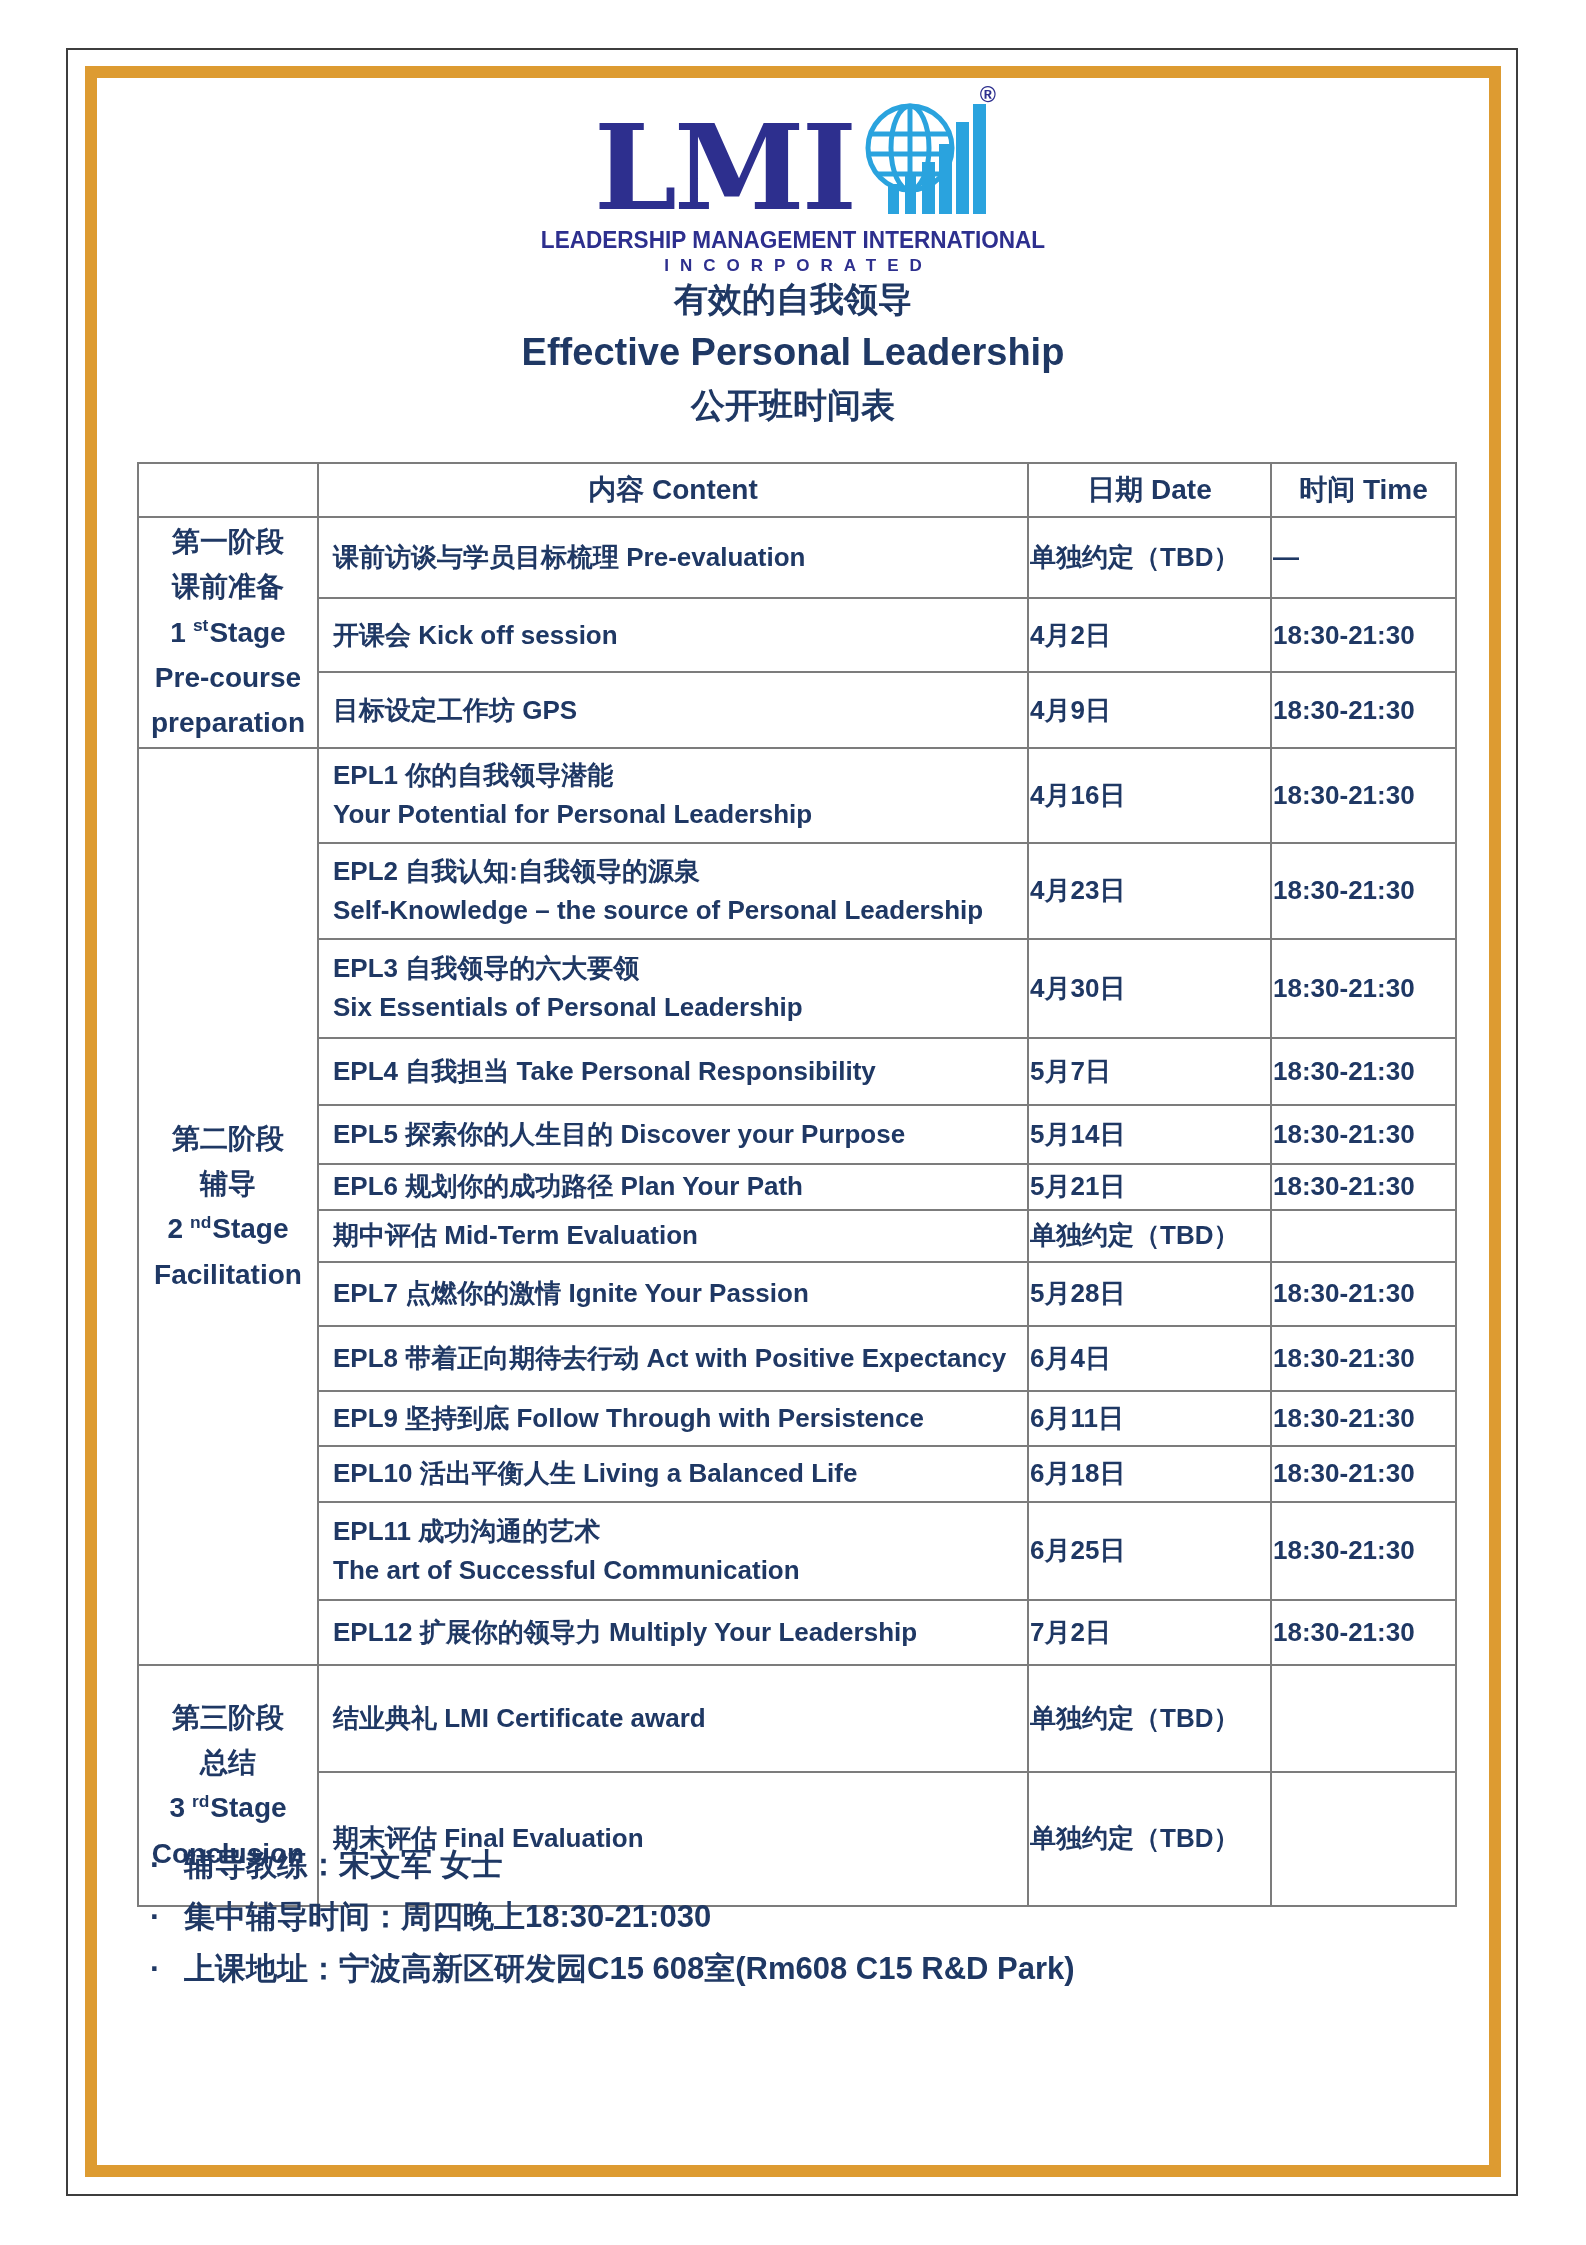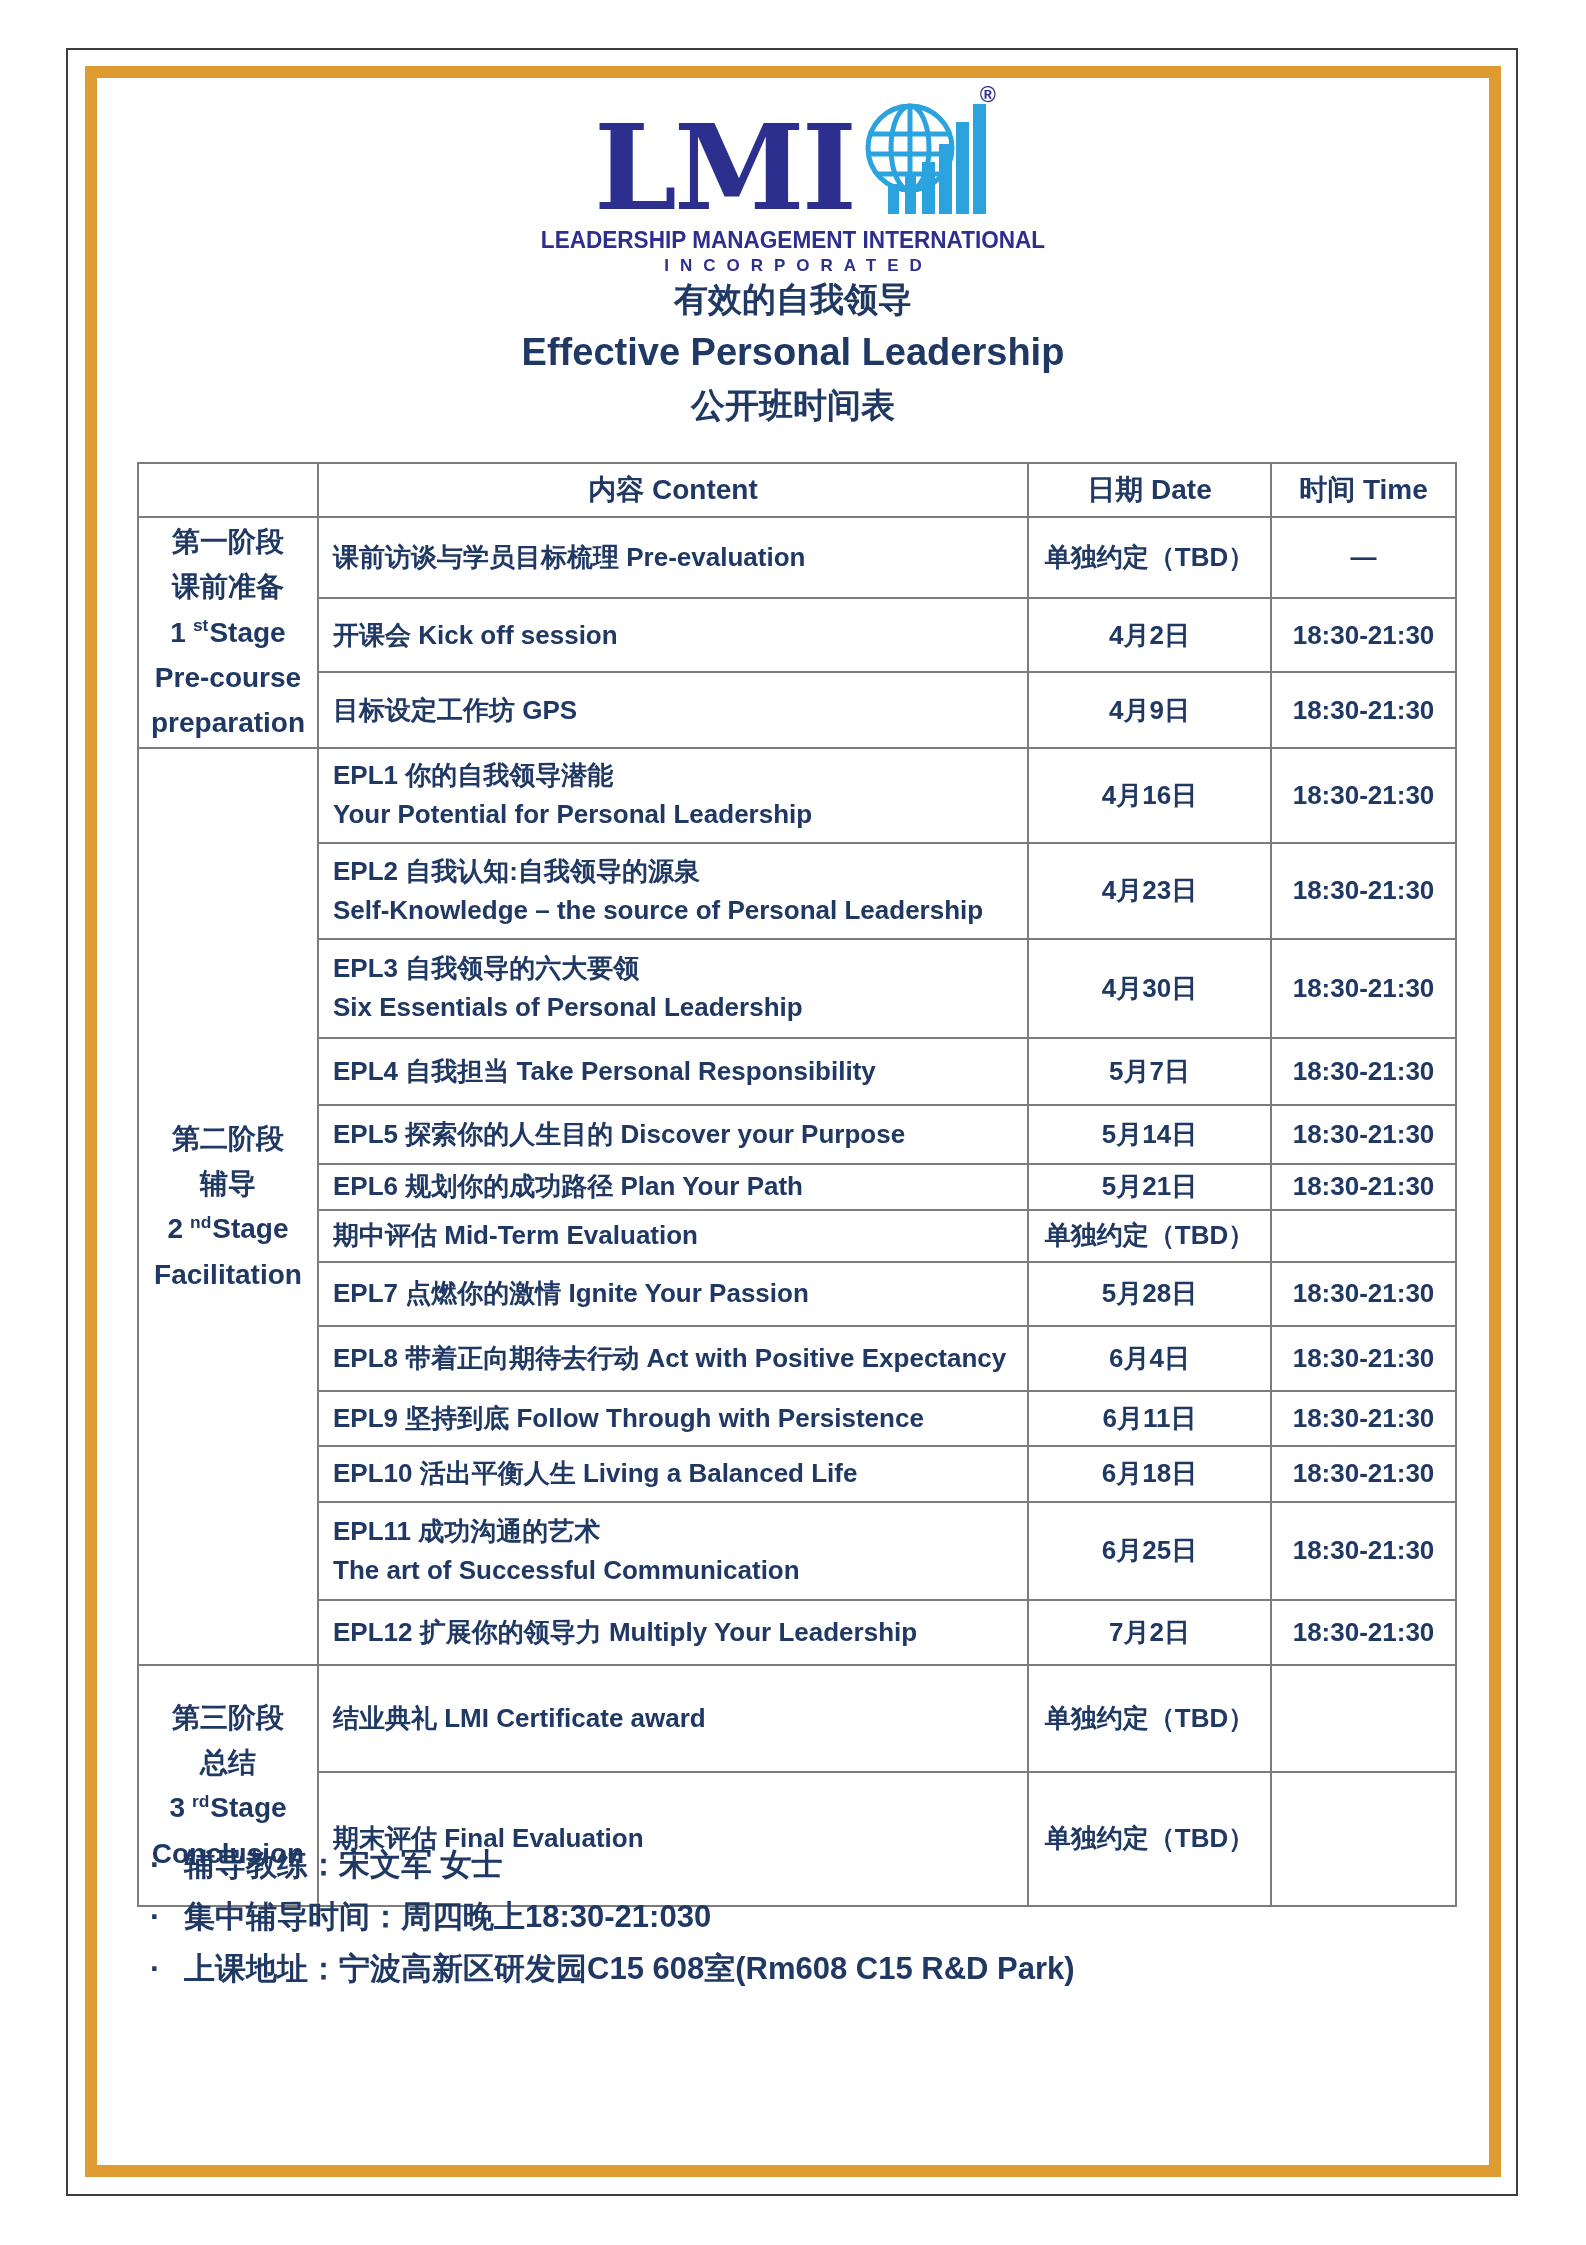--- a/index.html
+++ b/index.html
@@ -23,21 +23,21 @@
   .title-zh{font-size:34px;font-weight:bold;}
   .title-en{font-size:38px;font-weight:bold;margin-top:17px;}
   .title-sub{font-size:34px;font-weight:bold;margin-top:17px;}
   
   .sched-wrap{position:absolute;left:137px;top:462px;}
   table.sched{border-collapse:collapse;width:1318px;table-layout:fixed;}
   table.sched td{border:2px solid #7c7c7c;color:#1f3864;overflow:hidden;}
   td.hdr{font-size:28px;font-weight:bold;text-align:center;height:50px;}
   td.stage-cell{text-align:center;vertical-align:middle;font-weight:600;font-size:28px;line-height:1.62;}
   td.content-cell{padding:2px 10px 2px 14px;font-weight:600;font-size:26px;line-height:1.5;text-align:left;vertical-align:middle;border-radius:21px;}
-  td.date-cell,td.time-cell{text-align:center;vertical-align:middle;font-weight:600;font-size:26px;border-radius:10px;}
+  td.date-cell,td.time-cell{vertical-align:middle;font-weight:600;font-size:26px;border-radius:10px;}
   tr.bold-row td{font-weight:700;}
   sup.ord{font-size:0.62em;margin:0 1px 0 7px;}
   
   .notes{position:absolute;left:150px;top:1839px;}
   .note-line{font-size:31px;font-weight:bold;color:#1f3864;line-height:1.68;}
   .note-bullet{display:inline-block;width:34px;}
 </style>
 </head>
 <body>
 

